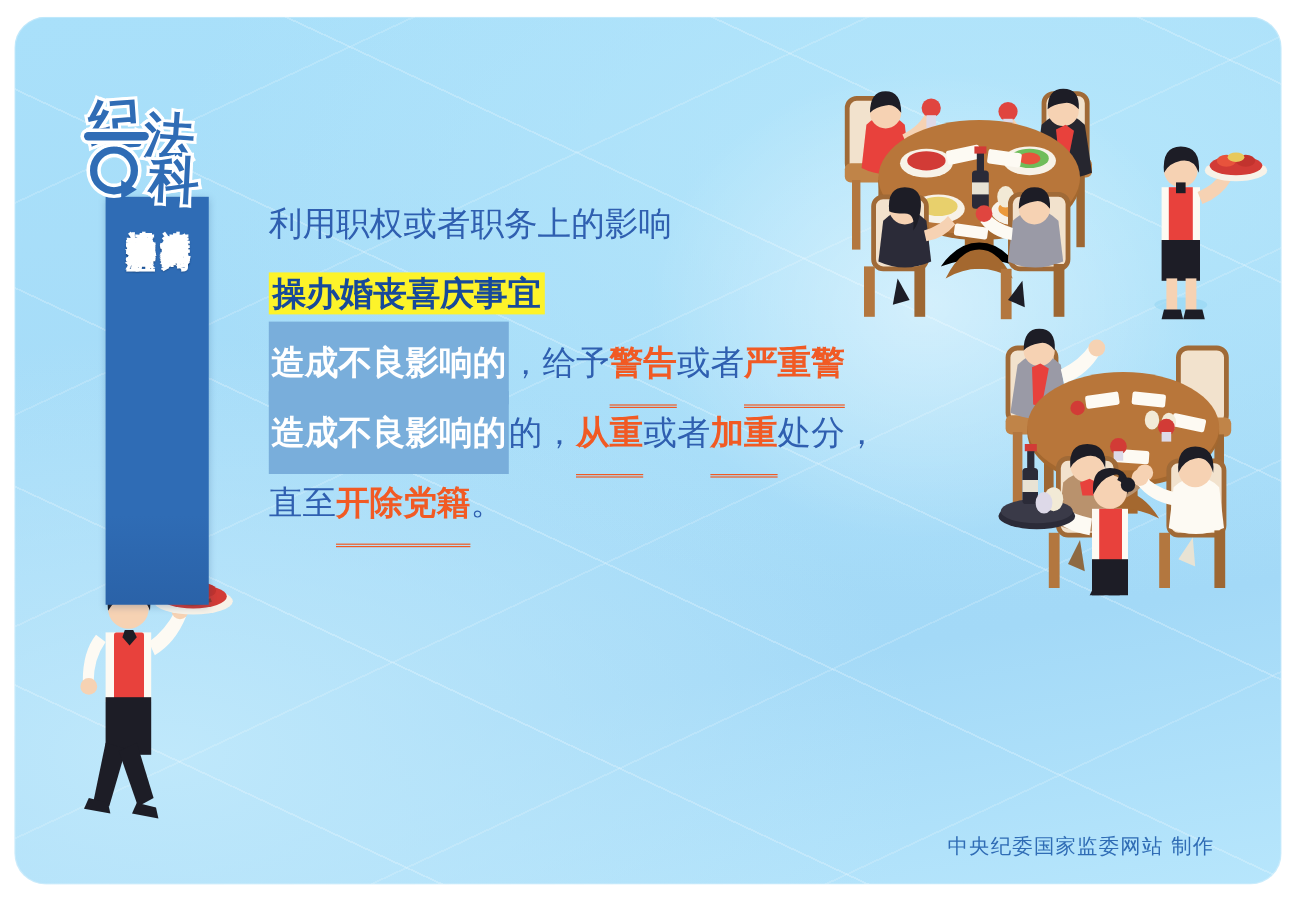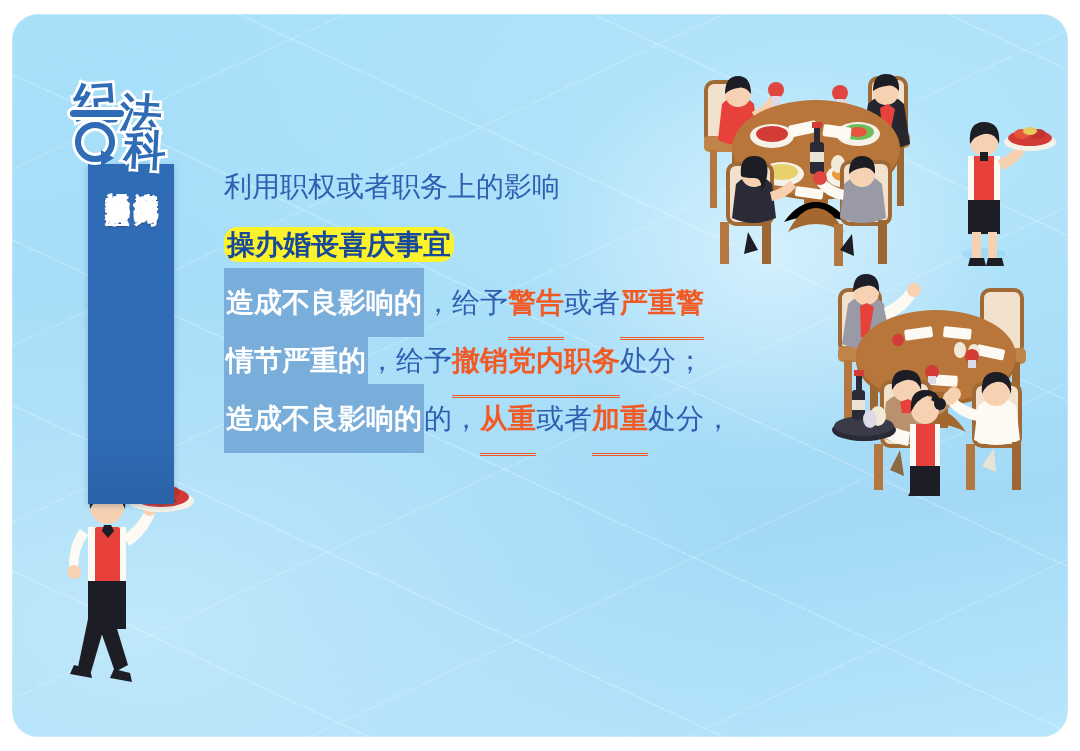--- a/index.html
+++ b/index.html
@@ -110,21 +110,20 @@
     font-family:"DejaVu Sans","Liberation Sans",sans-serif;
     font-size:28px;
     color:#2f5fb0;
     line-height:58px;
   }
   .ln{white-space:nowrap;}
   .plain{color:#2f5fb0;}
   .hl-yellow{
     background:#fdf32a;color:#17499a;font-weight:bold;
     padding:1px 3px;
-    border-radius:14px;
   }
   .hl-blue{
     background:#79aedb;color:#ffffff;font-weight:bold;
     padding:18px 2px;
   }
   .orange{
     color:#f15a24;font-weight:bold;
     border-bottom:3px double #f15a24;
     padding-bottom:18px;
   }
@@ -398,21 +397,22 @@
       <div class="ln">
         <span class="plain">利用职权或者职务上的影响</span>
       </div>
       <div class="ln">
         <span class="hl-yellow">操办婚丧喜庆事宜</span>
       </div>
       <div class="ln">
         <span class="hl-blue">造成不良影响的</span><span class="plain">，给予</span><span class="orange">警告</span><span class="plain">或者</span><span class="orange">严重警</span>
       </div>
       <div class="ln">
-        <span class="hl-blue">情节严重的</span><span class="plain">，给予</span><span class="orange">撤销党内职务</span><span class="plain">处分；</span>
+        <span class="hl-blue">造成不良影响的</span><span class="plain">的，</span><span class="orange">从重</span><span class="plain">或者</span><span class="orange">加重</span><span class="plain">处分，</span>
       </div>
       <div class="ln">
-        <span class="hl-blue">造成不良影响的</span><span class="plain">的，</span><span class="orange">从重</span><span class="plain">或者</span><span class="orange">加重</span><span class="plain">处分，</span>
+        <span class="plain">直至</span><span class="orange">开除党籍</span><span class="plain">。</span>
       </div>
     </div>
 
+    <div id="footer">中央纪委国家监委网站  制作</div>
   </div>
 </div>
 
 </body></html>

